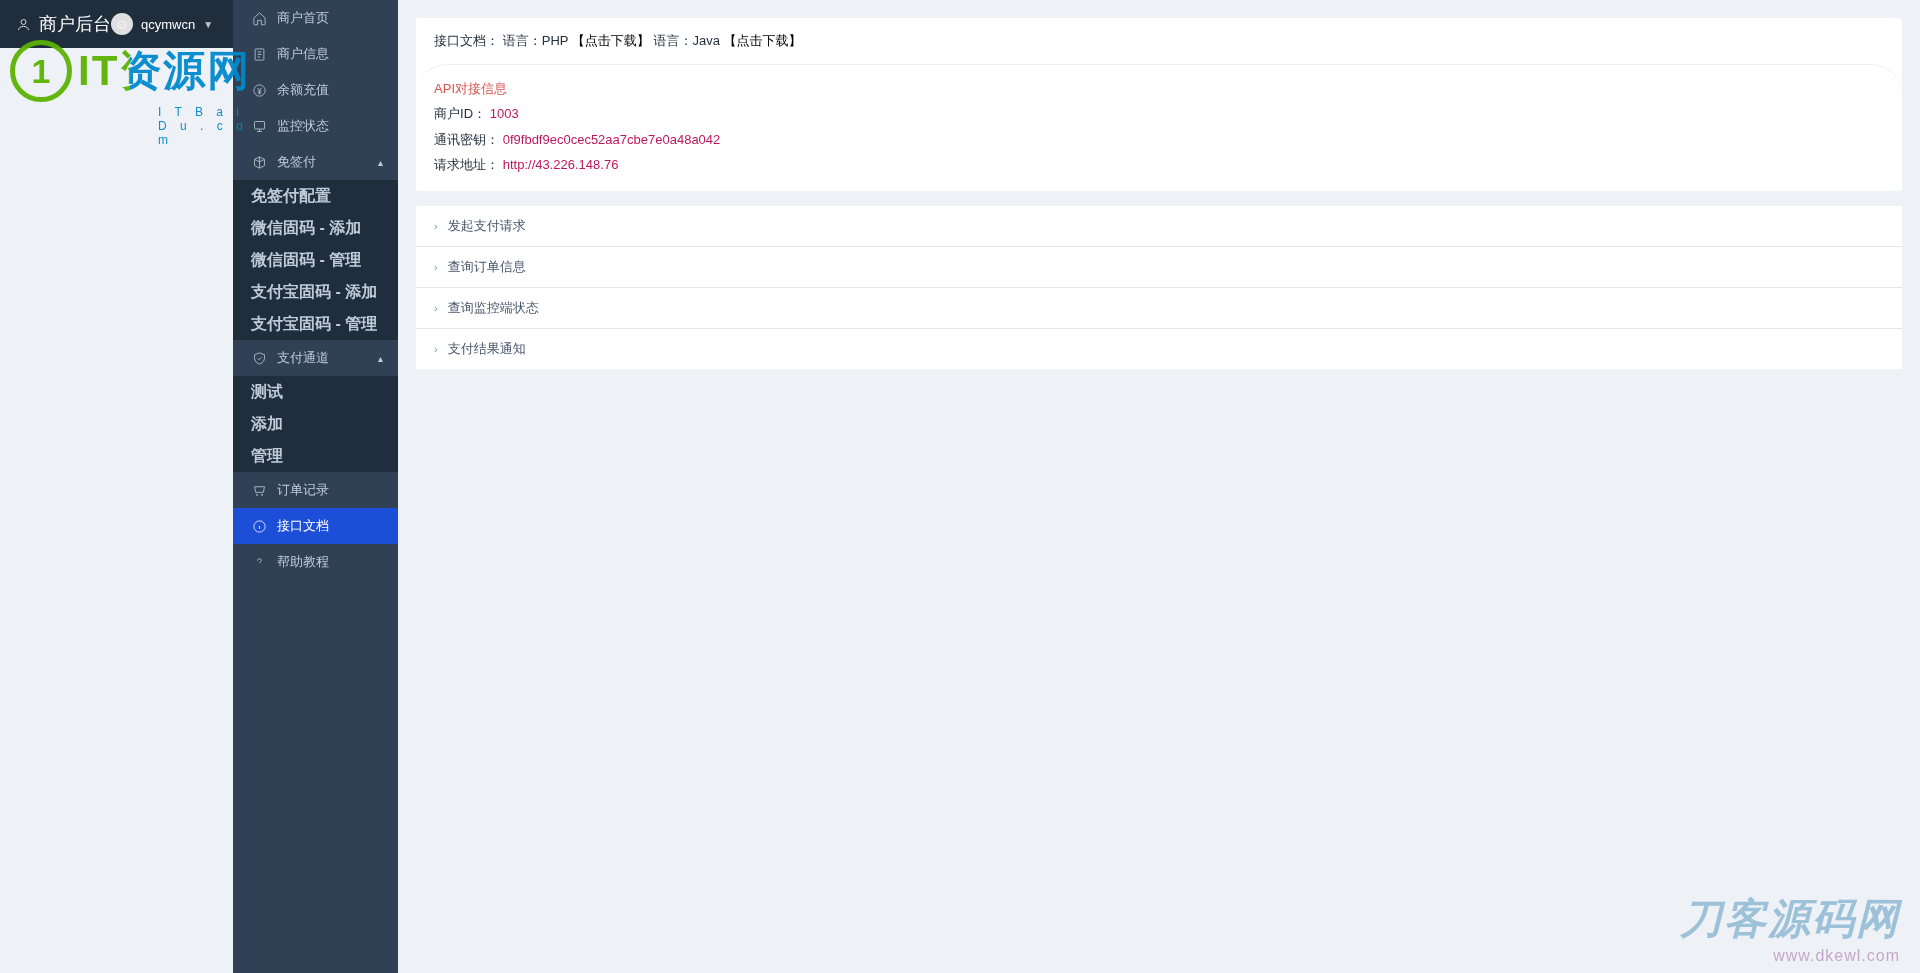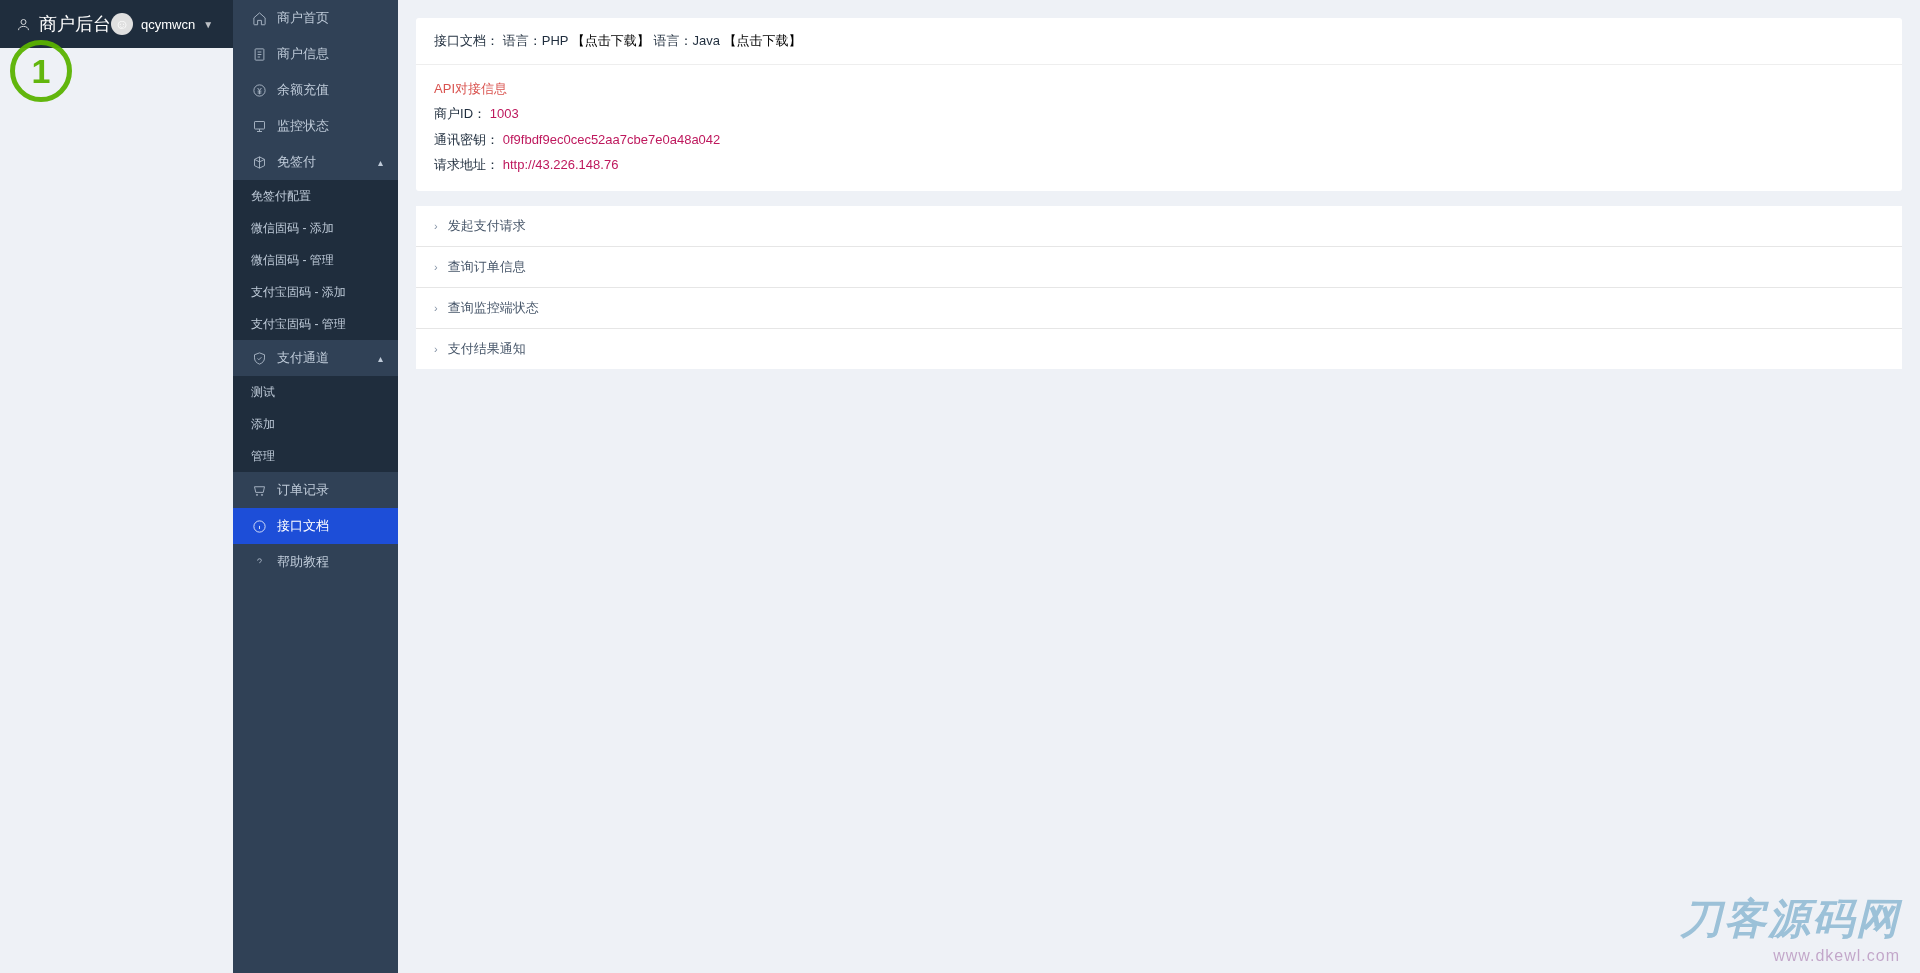--- a/index.html
+++ b/index.html
@@ -14,21 +14,21 @@
 .caret { font-size: 10px; opacity: 0.7; }
 
 .content-wrap { flex: 1; display: flex; overflow: hidden; }
 
 
 .sidebar { width: 165px; background: #304156; color: #bfcbd9; display: flex; flex-direction: column; overflow-y: auto; }
 .nav-item { display: flex; align-items: center; gap: 10px; padding: 0 18px; height: 36px; cursor: pointer; font-size: 13px; position: relative; }
 .nav-item.active { background: #1d4ed8; color: #fff; }
 .nav-item .arrow { position: absolute; right: 15px; font-size: 10px; }
 .nav-sub { background: #1f2d3d; }
-.nav-sub .nav-item { padding-left: 18px; height: 32px; font-size: 12px; }
+.nav-sub .nav-item { padding-left: 18px; height: 32px; font-size: 16px; font-weight: bold; }
 .icon { width: 16px; height: 16px; display: inline-flex; align-items: center; justify-content: center; opacity: 0.85; }
 .icon svg { width: 15px; height: 15px; stroke: currentColor; fill: none; stroke-width: 1.5; }
 
 
 .main { flex: 1; padding: 18px; overflow-y: auto; background: #eef1f6; }
 .panel { background: #fff; border-radius: 3px; margin-bottom: 15px; }
 .panel-head { padding: 14px 18px; font-size: 13px; }
 .panel-head .red { color: #000000; margin-top: 17px; }
 .panel-body { padding: 0 18px 14px; font-size: 13px; line-height: 1.8; border-top: 1px solid #eee; margin: 0 0; }
 .panel-body .red { color: #d9534f; }
@@ -184,21 +184,21 @@
 
     <div class="main">
       <div class="panel">
         <div class="panel-head">
           <span>接口文档：</span>
           <span>语言：PHP</span>
           <a class="red">【点击下载】</a>
           <span> 语言：Java</span>
           <a class="red">【点击下载】</a>
         </div>
-        <div class="panel-body" style="padding-top:10px;">
+        <div class="panel-body" style="padding-top:10px;border-radius:31px;">
           <div class="info-row red">API对接信息</div>
           <div class="info-row">
             <span>商户ID：</span>
             <span class="teal">1003</span>
           </div>
           <div class="info-row">
             <span>通讯密钥：</span>
             <span class="teal">0f9fbdf9ec0cec52aa7cbe7e0a48a042</span>
           </div>
           <div class="info-row">
@@ -225,17 +225,21 @@
           <span class="chevron">›</span>
           <span>支付结果通知</span>
         </div>
       </div>
     </div>
   </div>
 </div>
 
 <div class="wm-logo">
   <div class="circ">1</div>
+  <div style="position:relative">
+    <div class="txt1">IT资源网</div>
+    <div class="txt2">I T B a i D u . c o m</div>
+  </div>
 </div>
 <div class="wm-br">
   <div class="big">刀客源码网</div>
   <div class="url">www.dkewl.com</div>
 </div>
 
 </body></html>

